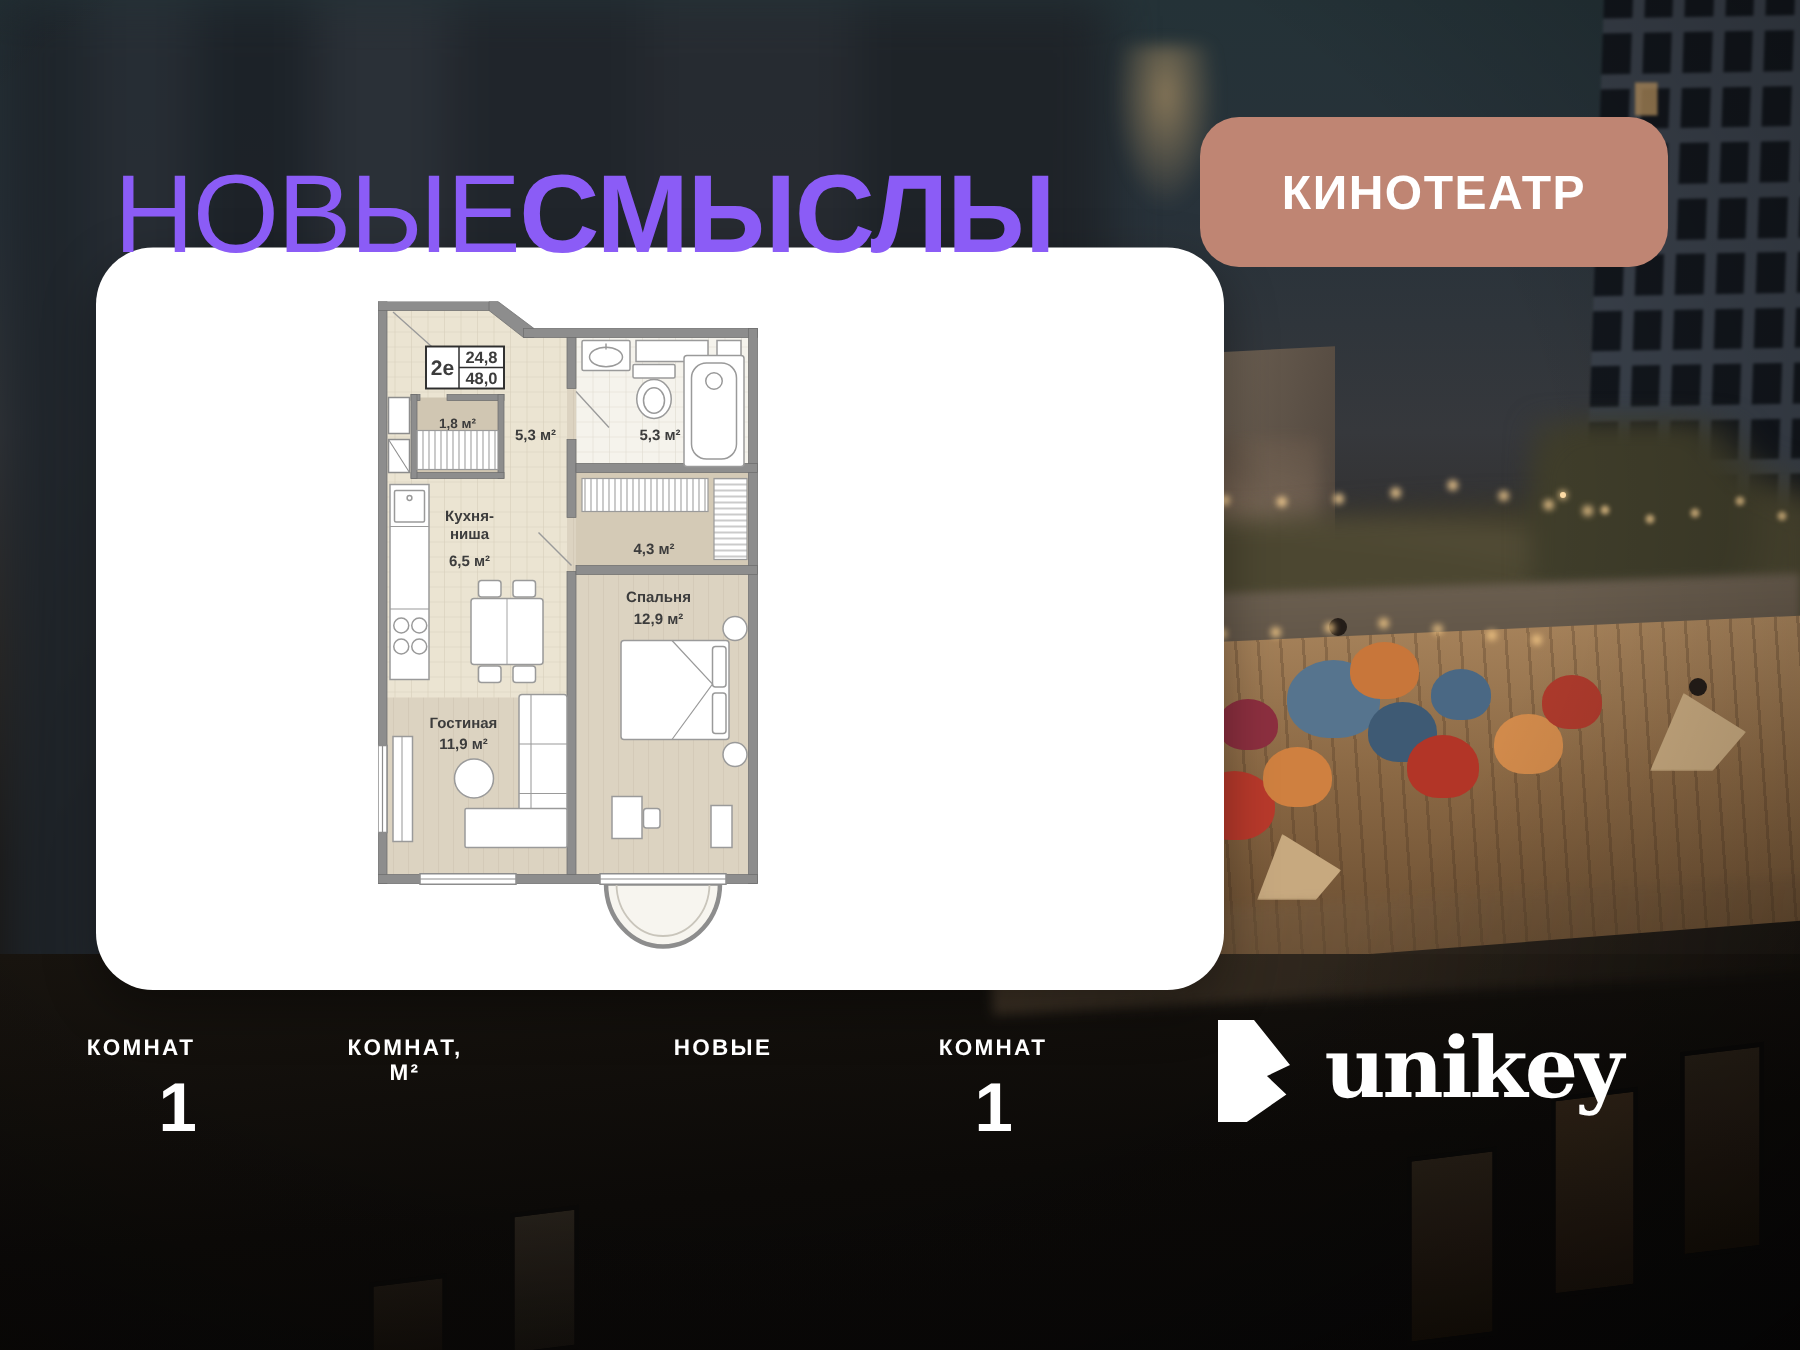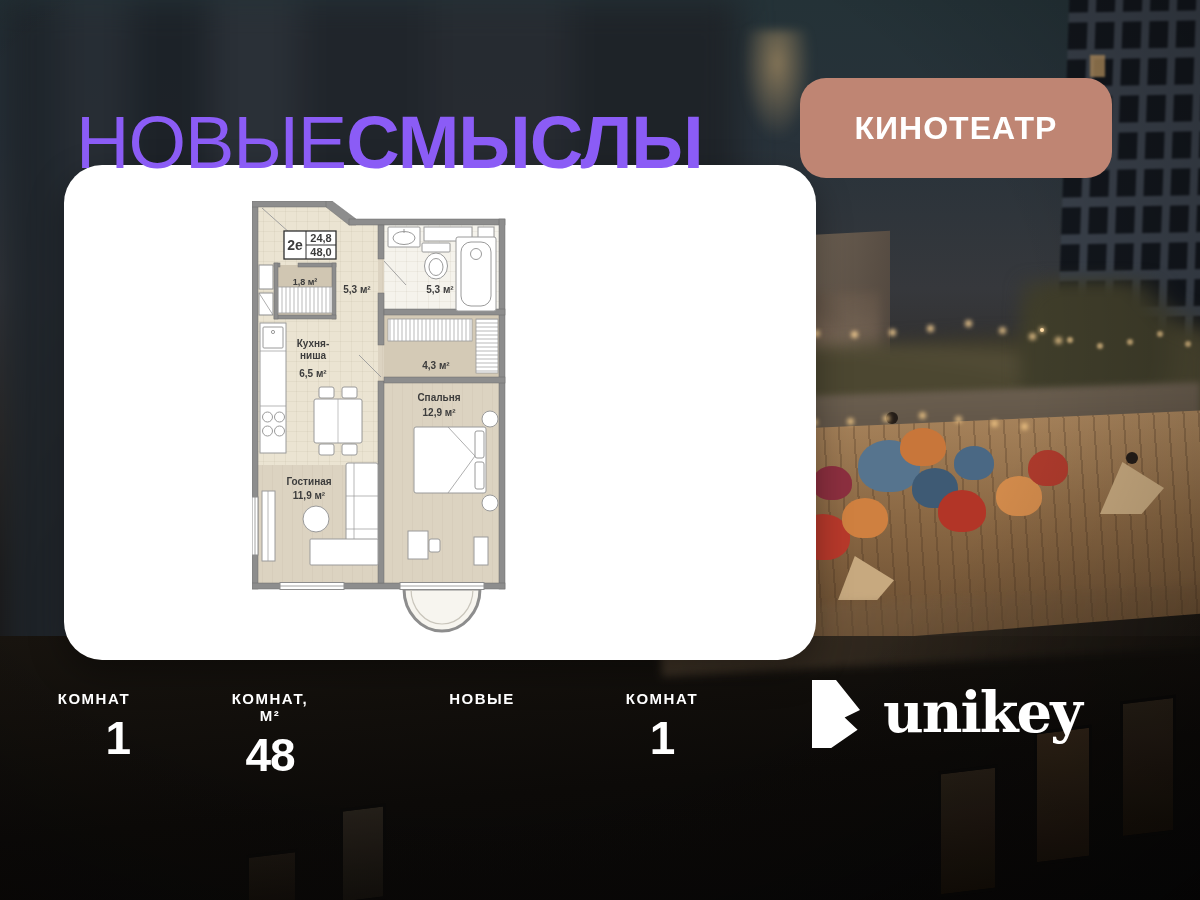--- a/index.html
+++ b/index.html
@@ -327,21 +327,20 @@
     </svg>
   </div>
 
   <div class="stats">
     <div class="stat s0">
       <div class="stat-label">КОМНАТ</div>
       <div class="stat-value">1</div>
     </div>
     <div class="stat s1">
       <div class="stat-label">КОМНАТ, М²</div>
-      <div class="stat-value">48</div>
     </div>
     <div class="stat s2">
       <div class="stat-label">НОВЫЕ</div>
     </div>
     <div class="stat s3">
       <div class="stat-label">КОМНАТ</div>
       <div class="stat-value">1</div>
     </div>
   </div>
 

